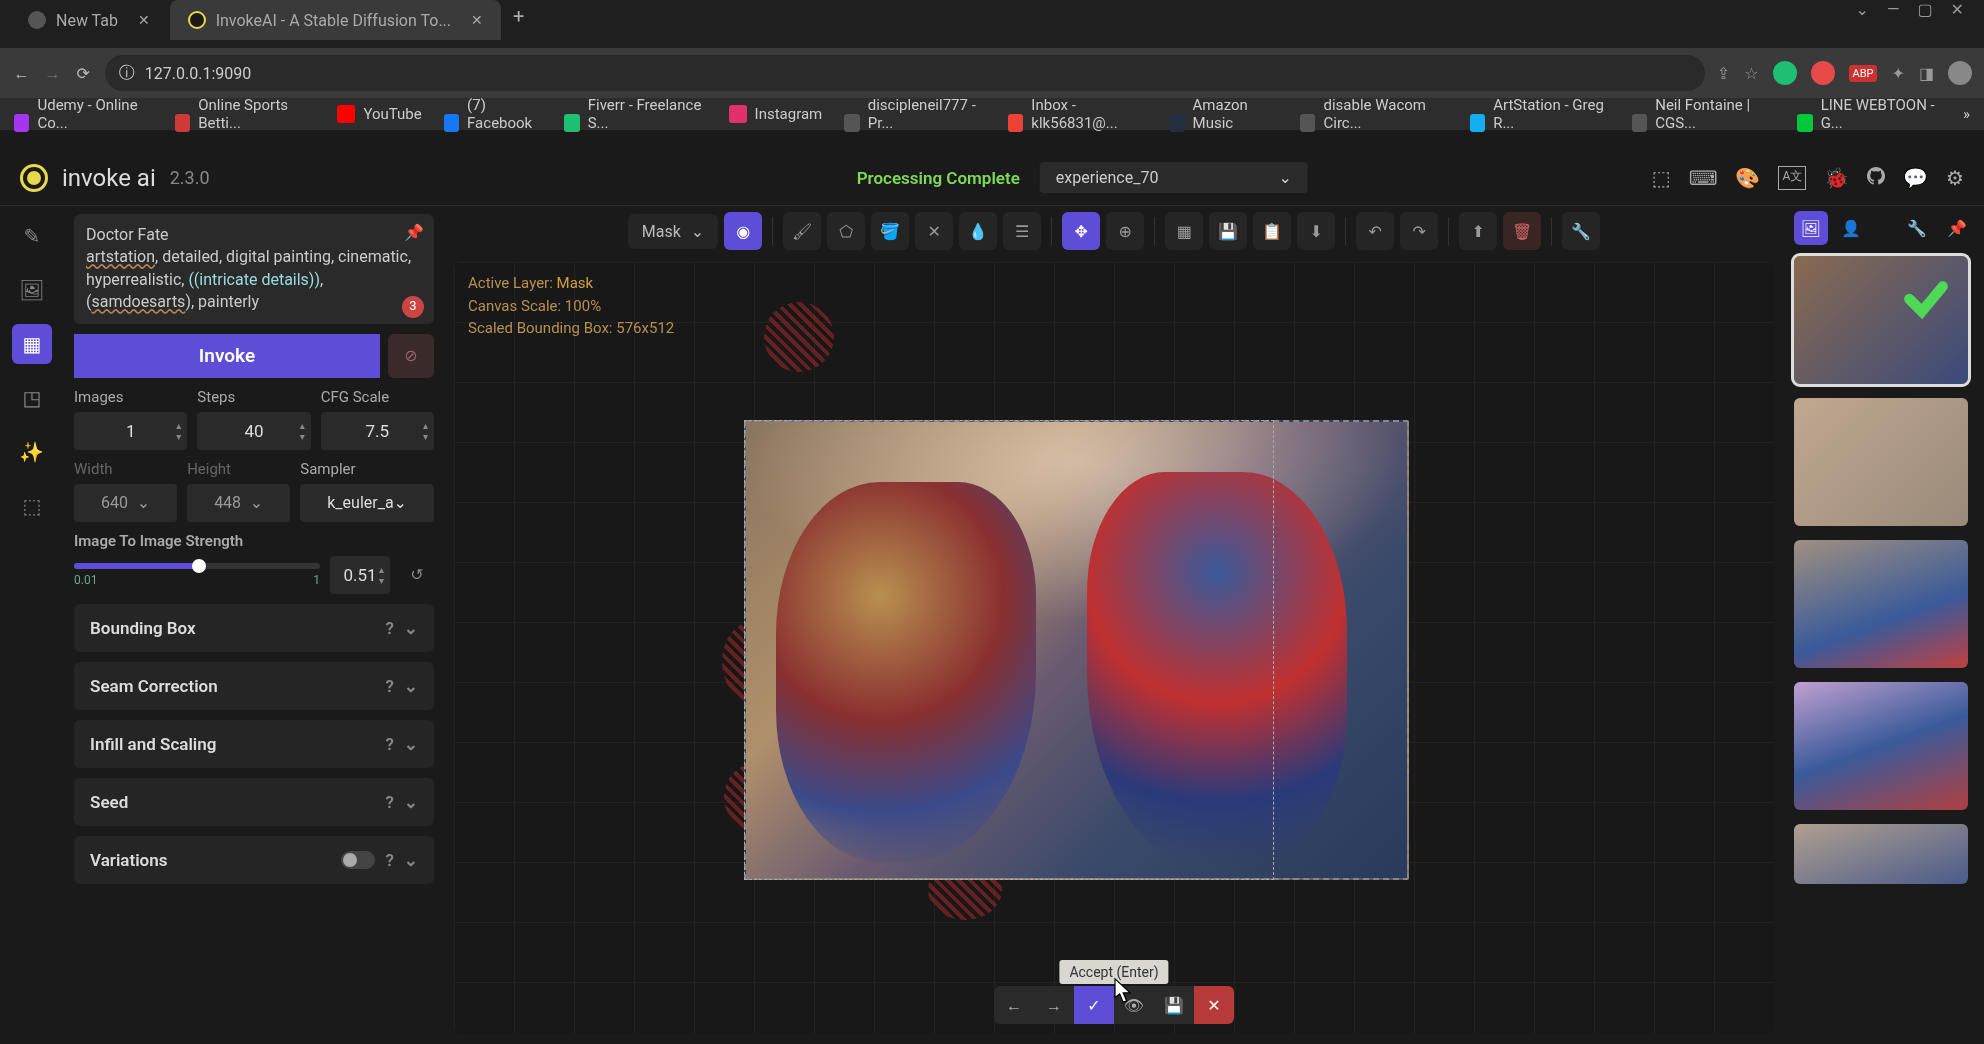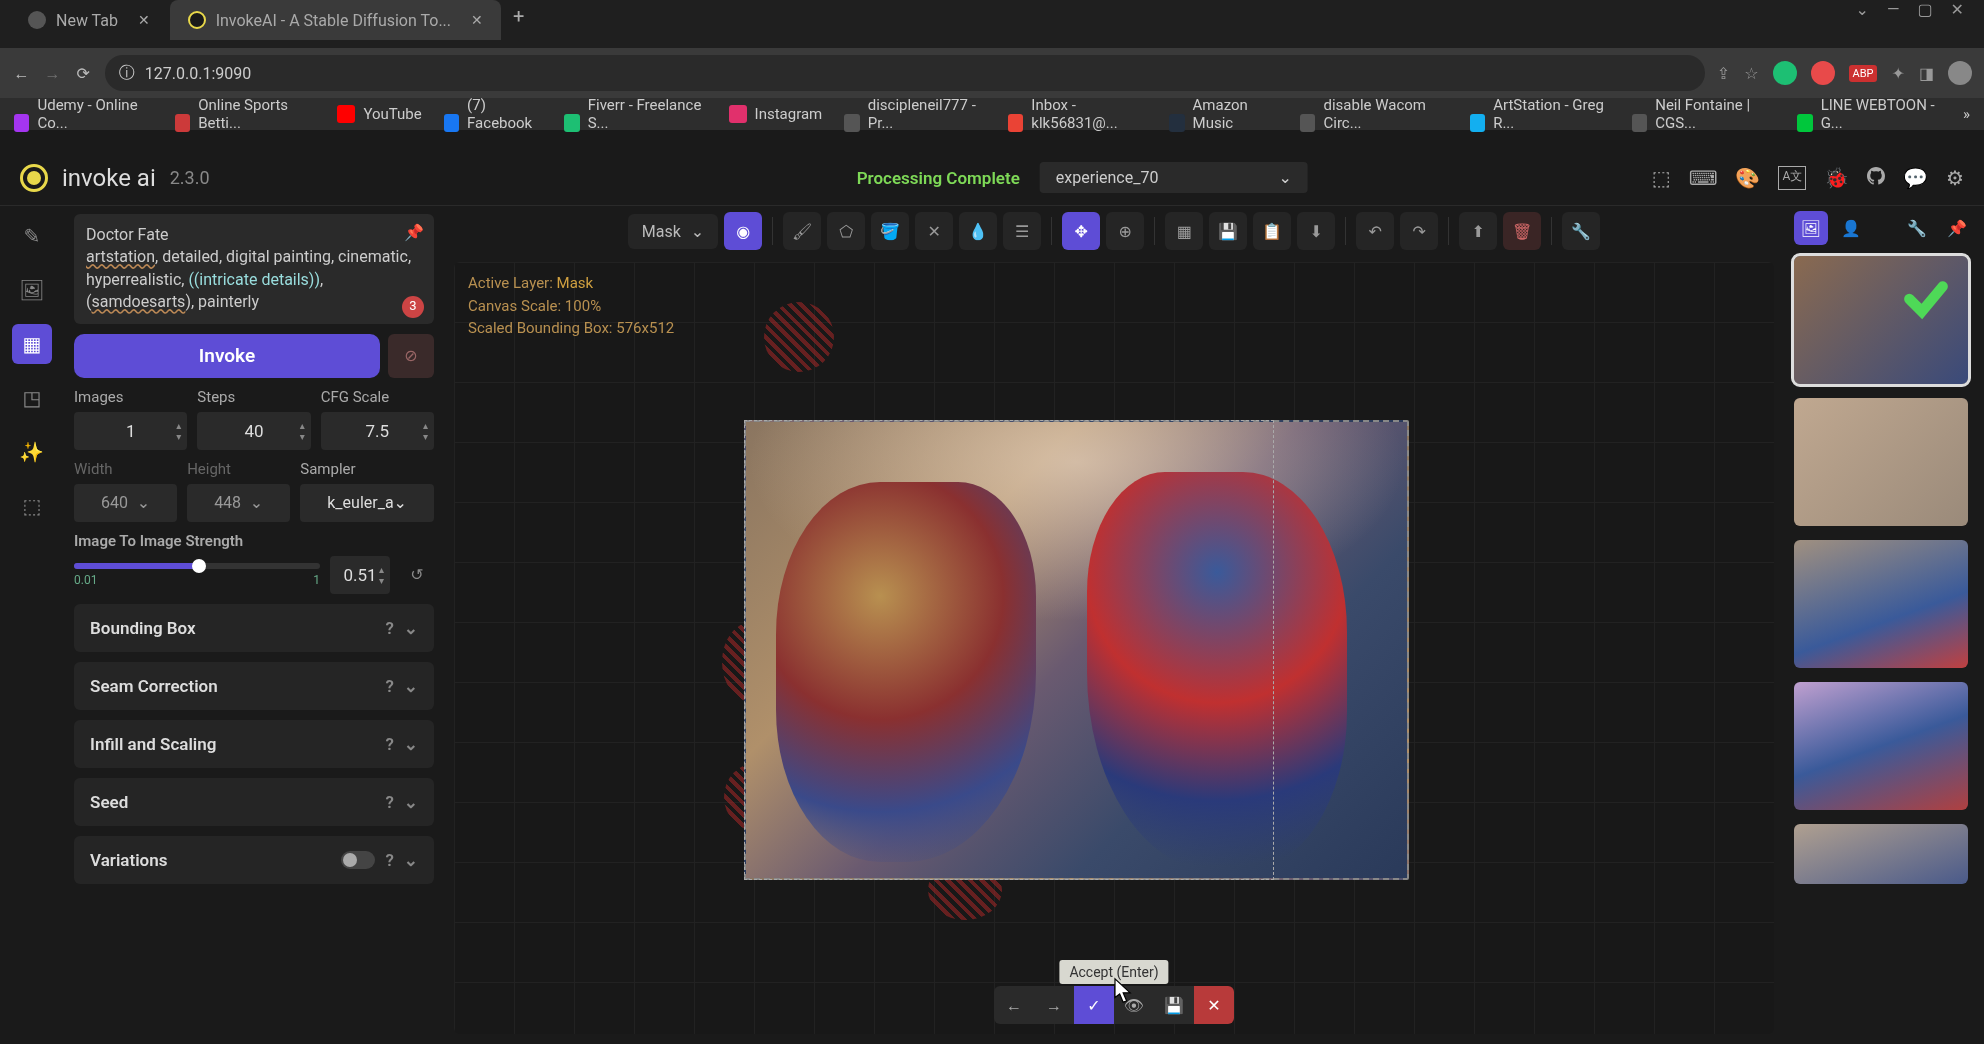--- a/index.html
+++ b/index.html
@@ -49,21 +49,21 @@
 .prompt-box { background: #2a2a2a; border-radius: 6px; padding: 10px 12px; position: relative; font-size: 16px; line-height: 1.4; color: #ccc; }
 .prompt-box .underline { text-decoration: underline wavy #b85; }
 .prompt-box .paren { color: #9dd; text-align: right; }
 .pin-icon { position: absolute; top: 8px; right: 10px; color: #888; }
 .badge-count { position: absolute; bottom: 6px; right: 10px; background: #c44; color: #fff; border-radius: 50%; width: 22px; height: 22px; font-size: 13px; display: flex; align-items: center; justify-content: center; }
 .neg-prompt { background: #2a2a2a; border-radius: 6px; padding: 10px 12px; font-size: 15px; color: #999; position: relative; height: 76px; overflow: hidden; }
 .neg-resize { position: absolute; right: 2px; bottom: 2px; width: 10px; height: 10px; }
 .scroll-thumb { position: absolute; right: -4px; top: 0; width: 6px; height: 24px; background: #5e4dd6; border-radius: 3px; }
 
 .invoke-row { display: flex; gap: 8px; }
-.invoke-btn { flex: 1; background: #5e4dd6; color: #fff; font-size: 19px; font-weight: 600; height: 44px; border-radius: 10px; display: flex; align-items: center; justify-content: center; }
+.invoke-btn { flex: 1; background: #5e4dd6; color: #fff; font-size: 19px; font-weight: 600; height: 44px; border-radius: 0; display: flex; align-items: center; justify-content: center; }
 .cancel-btn { width: 46px; height: 44px; background: #3a2a2a; border-radius: 6px; display: flex; align-items: center; justify-content: center; color: #966; }
 
 .params-row { display: flex; gap: 10px; }
 .param-col { flex: 1; }
 .param-label { font-size: 15px; color: #aaa; margin-bottom: 6px; display: block; }
 .param-label.dim { color: #666; }
 .num-input { background: #2a2a2a; border-radius: 4px; height: 38px; display: flex; align-items: center; justify-content: center; color: #ddd; font-size: 17px; position: relative; }
 .num-spinner { position: absolute; right: 6px; display: flex; flex-direction: column; font-size: 10px; color: #888; }
 .select-input { background: #2a2a2a; border-radius: 4px; height: 38px; display: flex; align-items: center; padding: 0 27px; color: #999; font-size: 16px; justify-content: space-between; }
 

